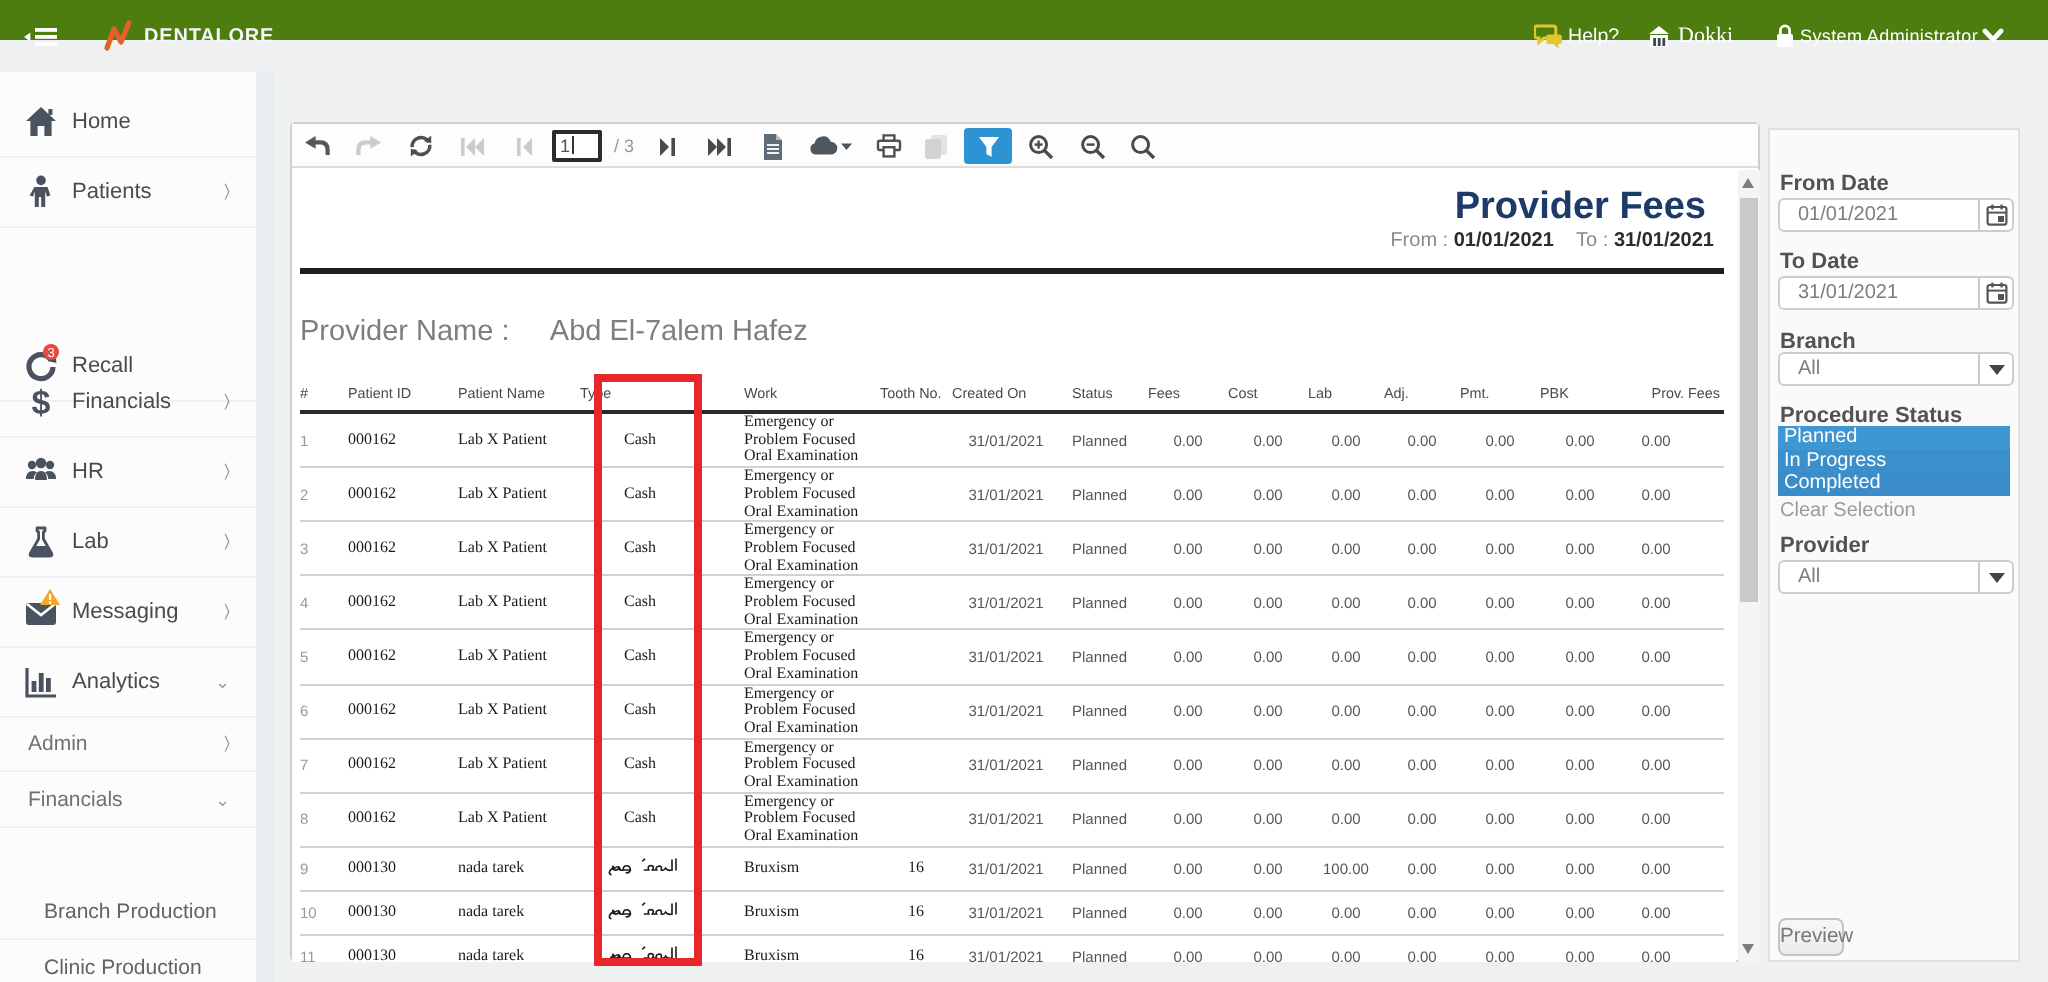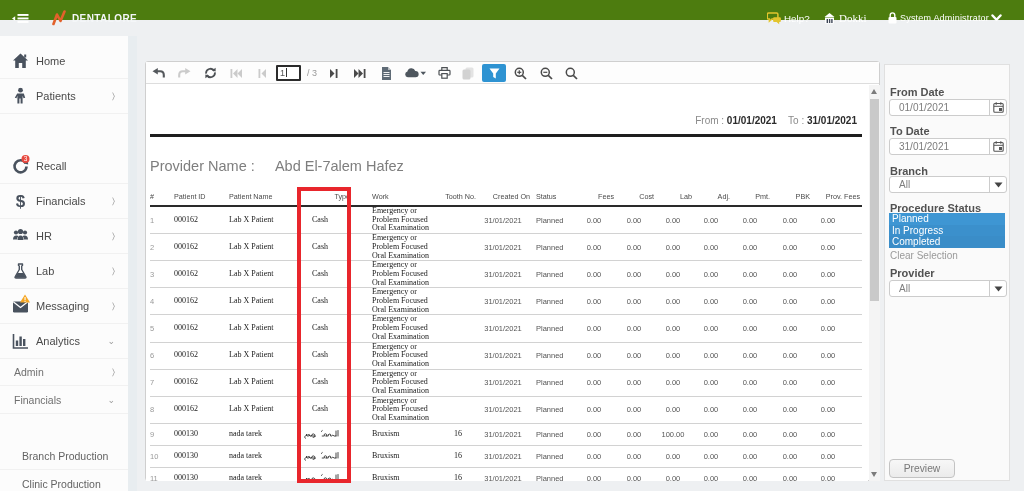--- a/index.html
+++ b/index.html
@@ -30,21 +30,21 @@
 #filterbtn { position:absolute; left:336px; top:2px; width:24px; height:18px; background:#2e93d2; border-radius:2px; display:flex; align-items:center; justify-content:center; }
 
 #report { position:absolute; left:0; top:23px; width:722px; height:396px; overflow:hidden; background:#fff; }
 #title { position:absolute; right:15px; top:7.5px; text-align:right; }
 #title .t1 { font-size:19px; font-weight:bold; color:#1d3a68; letter-spacing:0px; }
 #fromto { position:absolute; right:11px; top:30px; font-size:10px; color:#8a8a8a; }
 #fromto b { color:#2b2b2b; }
 #hrule { position:absolute; left:4px; top:49px; width:712px; height:2.5px; background:#1e1e1e; }
 #pname { position:absolute; left:4px; top:73px; font-size:14.5px; color:#7e7e7e; }
 #rtable { position:absolute; left:4px; top:105px; width:712px; border-collapse:collapse; table-layout:fixed; }
-#rtable th { font-size:7.2px; font-weight:normal; color:#4a4a4a; height:16px; vertical-align:bottom; padding:0 0 4px 0; border-bottom:2px solid #2a2a2a; text-align:right; }
+#rtable th { font-size:7.2px; font-weight:normal; color:#4a4a4a; height:16px; vertical-align:bottom; padding:0 0 4px 0; border-bottom:2px solid #2a2a2a; text-align:left; }
 #rtable td { border-bottom:1px solid #d2d2d2; vertical-align:middle; padding:0; }
 tr.r8 td { height:26px; }
 tr.r3 td { height:22px; }
 .ser { font-family:"Liberation Serif", serif; font-size:8px; line-height:8.7px; color:#1a1a1a; }
 .sn { font-size:7.5px; color:#555; }
 .num { font-size:7.5px; color:#999; }
 .al { text-align:left !important; }
 .ac { text-align:center !important; }
 .p3 { padding-left:3px !important; }
 .p4 { padding-left:4px !important;margin-top:16px; }
@@ -59,21 +59,21 @@
 
 #redrect { position:absolute; left:297px; top:187px; width:54px; height:296px; border:4px solid #e8262c; z-index:50; }
 
 #rpanel { position:absolute; left:884px; top:64px; width:126px; height:417px; background:#fafafa; border:1px solid #e0e0e0; }
 .plab { position:absolute; left:5px; font-size:11px; font-weight:bold; color:#525252; }
 .pinput { position:absolute; left:4px; width:118px; height:17px; background:#fff; border:1px solid #ccc; border-radius:3px; font-size:10px; color:#7d7d7d; line-height:15px; padding-left:9px; }
 .pbtnr { position:absolute; right:0; top:0; width:17px; height:15px; border-left:1px solid #ccc; display:flex; align-items:center; justify-content:center; }
 #plist { position:absolute; left:4px; top:148px; width:116px; }
 #plist .li { height:11.7px; background:#3e96d3; color:#fff; font-size:10px; line-height:11.7px; padding-left:3px; }
 #clearsel { position:absolute; left:5px; top:184.5px; font-size:10px; color:#9a9a9a; }
-#previewbtn { position:absolute; left:4px; top:394px; width:66px; height:19px; background:linear-gradient(#f7f7f7,#ebebeb); border:1px solid #c3c3c3; border-radius:4px; font-size:10.3px; color:#787878; text-align:center; line-height:17px; }
+#previewbtn { position:absolute; left:4px; top:394px; width:33px; height:19px; background:linear-gradient(#f7f7f7,#ebebeb); border:1px solid #c3c3c3; border-radius:4px; font-size:10.3px; color:#787878; text-align:center; line-height:17px; }
 </style>
 </head>
 <body>
 <div id="topbar">
   <div class="item" style="left:12px;">
     <svg width="17" height="11" viewBox="0 0 17 11">
       <path d="M0 5.5 L3.2 3.2 V7.8 Z" fill="#fff"></path>
       <rect x="5.5" y="1" width="11" height="1.9" fill="#fff"></rect>
       <rect x="5.5" y="4.5" width="11" height="1.9" fill="#fff"></rect>
       <rect x="5.5" y="8" width="11" height="1.9" fill="#fff"></rect>
@@ -126,21 +126,21 @@
     <span class="tx">Home</span>
   </div>
   <div class="mi" style="top:43px;">
     <svg class="ic" viewBox="0 0 17 17">
         <circle cx="8.5" cy="2.7" r="2.4" fill="#49525e"></circle>
         <path d="M5.2 6 h6.6 l1.4 4.2 -1.7 .6 -.9 -2.6 V16 h-2 v-5 h-1.2 v5 h-2 V8.2 l-.9 2.6 -1.7 -.6 Z" fill="#49525e"></path>
       </svg>
     <span class="tx">Patients</span>
       <span class="ch">〉</span>
   </div>
-  <div class="mi" style="top:113px;">
+  <div class="mi" style="top:130px;">
     <svg class="ic" viewBox="0 0 17 17" style="overflow:visible;">
         <path d="M13.5 5.5 A6 6 0 1 0 14.5 9" fill="none" stroke="#49525e" stroke-width="2.6"></path>
         <path d="M15.8 2.5 L16.2 7 L11.8 6 Z" fill="#49525e"></path>
         <circle cx="13.5" cy="1.5" r="4" fill="#e8493f"></circle>
         <text x="13.5" y="3.8" font-size="6.5" fill="#fff" text-anchor="middle" font-family="Liberation Sans">3</text>
       </svg>
     <span class="tx">Recall</span>
   </div>
   <div class="mi" style="top:148px;">
     <svg class="ic" viewBox="0 0 17 17">
@@ -307,20 +307,21 @@
         </svg>
       </div>
     <div class="tb" style="left:417px; width:16px;">
         <svg width="13" height="13" viewBox="0 0 13 13">
           <circle cx="5.3" cy="5.3" r="4" fill="none" stroke="#4a4a4a" stroke-width="1.5"></circle>
           <line x1="8.3" y1="8.3" x2="12" y2="12" stroke="#4a4a4a" stroke-width="1.7"></line>
         </svg>
       </div>
   </div>
   <div id="report">
+    <div id="title"><span class="t1">Provider Fees</span></div>
     <div id="fromto">From :&nbsp;<b>01/01/2021</b>&nbsp;&nbsp;&nbsp;&nbsp;To :&nbsp;<b>31/01/2021</b></div>
     <div id="hrule"></div>
     <div id="pname">Provider Name :&nbsp;&nbsp;&nbsp;&nbsp;&nbsp;Abd El-7alem Hafez</div>
     <table id="rtable">
       <colgroup>
           <col style="width:20px">
           <col style="width:56px">
           <col style="width:64px">
           <col style="width:60px">
           <col style="width:90px">

